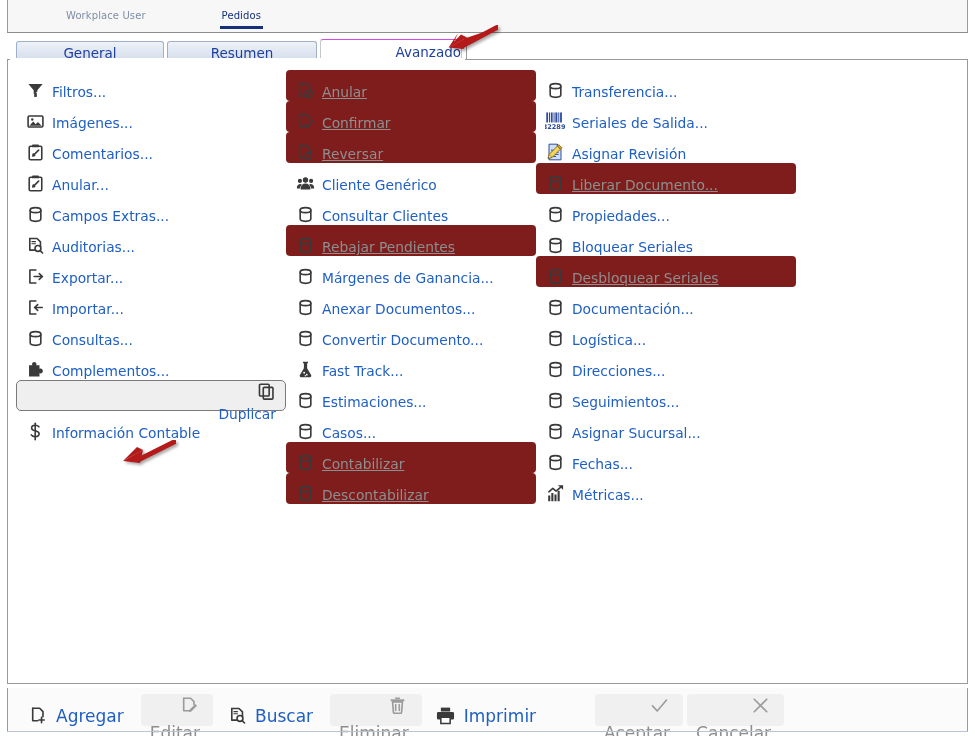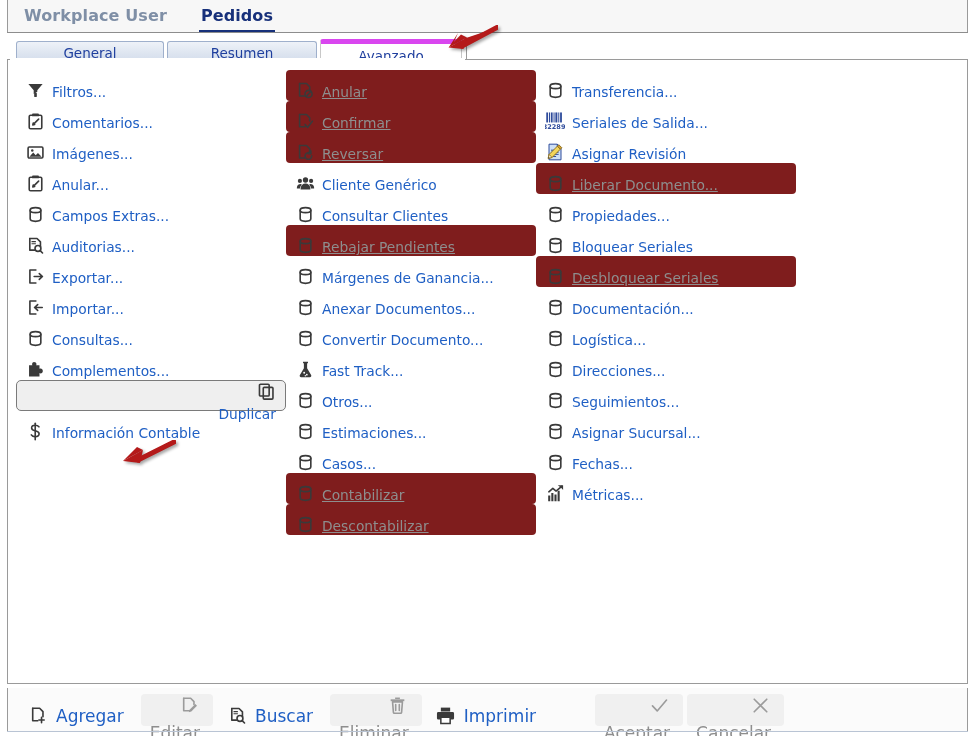--- a/index.html
+++ b/index.html
@@ -13,22 +13,22 @@
 
   
   .header{
     position:absolute;left:7px;top:0;width:961px;height:33px;
     background:#f7f7f7;
     border:1px solid #9a9a9a;border-top:none;border-bottom:none;
     box-sizing:border-box;
   }
   .header-inner{display:flex;align-items:center;height:100%;padding-left:12px;gap:26px;}
   .crumb{
-    font-weight:bold;font-size:16px;letter-spacing:.1px;
-    padding:4px 4px 7px 4px;position:relative;white-space:nowrap;
+    font-weight:normal;font-size:10px;letter-spacing:.1px;
+    padding:4px 4px 7px 4px;position:relative;white-space:nowrap;margin-left:42px;
   }
   .crumb.muted{color:#7f8fa6;}
   .crumb.active{color:#17307a;}
   .crumb.active::after{
     content:"";position:absolute;left:2px;right:2px;bottom:-1px;height:3px;background:#17307a;
   }
   .header-rule{
     position:absolute;left:7px;top:32px;width:961px;height:1px;background:#8d8d8d;
   }
 
@@ -44,23 +44,24 @@
     border:1px solid #9fb0cc;border-bottom:none;
     border-radius:3px 3px 0 0;
     background:linear-gradient(to bottom,#eef2f8 0%,#dbe3ef 55%,#cfd9e9 100%);
     position:relative;white-space:nowrap;cursor:pointer;
   }
   .tab.w1{width:148px;}
   .tab.w2{width:150px;}
   .tab.active{
     width:142px;height:27px;line-height:24px;
     background:#ffffff;border:1px solid #c8c8c8;border-bottom:none;
-    border-top:5px solid #d946ef;
+    border-top:1px solid #d946ef;
     border-radius:3px 3px 0 0;
     color:#1f3f9e;
+    text-align:right;
   }
   .tabstrip-rest{
     position:absolute;left:466px;top:59px;right:7px;height:1px;background:#8d8d8d;
   }
   .tabstrip-rest2{
     position:absolute;left:466px;top:44px;width:1px;height:16px;background:#9a9a9a;
   }
 
   
   .panel{
@@ -162,36 +163,36 @@
             <svg width="19" height="19" viewBox="0 0 20 20">
               <path class="sf" d="M2.5 3.2h15l-5.6 6.6v1.6l-3.8 2.3v-3.9z"></path>
               <rect class="sf" x="8.6" y="12.4" width="2.8" height="4.4" rx=".5"></rect>
             </svg>
           </span>
           <span class="lbl">Filtros...</span>
         </div>
         <div class="mi">
           <span class="ico">
             <svg width="19" height="19" viewBox="0 0 20 20">
+              <rect class="sk" x="2.2" y="4.2" width="15.6" height="11.6" rx="1.2" stroke-width="1.9"></rect>
+              <circle class="sf" cx="6.6" cy="8" r="1.3"></circle>
+              <path class="sf" d="M3.6 14.6l4-4.6 2.6 3 2.4-2.6 3.8 4.2z"></path>
+            </svg>
+          </span>
+          <span class="lbl">Imágenes...</span>
+        </div>
+        <div class="mi">
+          <span class="ico">
+            <svg width="19" height="19" viewBox="0 0 20 20">
               <rect class="sk" x="3.4" y="3.4" width="13.2" height="14.2" rx="1.4" stroke-width="1.8"></rect>
               <path class="sf" d="M7.3 1.6h5.4a.9.9 0 0 1 .9.9v1.9H6.4V2.5a.9.9 0 0 1 .9-.9z"></path>
               <path class="sk" d="M7.2 13.6l6.1-6.1M7.2 13.6l.4-1.9M7.2 13.6l1.9-.4" stroke-width="1.6"></path>
             </svg>
           </span>
           <span class="lbl">Comentarios...</span>
-        </div>
-        <div class="mi">
-          <span class="ico">
-            <svg width="19" height="19" viewBox="0 0 20 20">
-              <rect class="sk" x="2.2" y="4.2" width="15.6" height="11.6" rx="1.2" stroke-width="1.9"></rect>
-              <circle class="sf" cx="6.6" cy="8" r="1.3"></circle>
-              <path class="sf" d="M3.6 14.6l4-4.6 2.6 3 2.4-2.6 3.8 4.2z"></path>
-            </svg>
-          </span>
-          <span class="lbl">Imágenes...</span>
         </div>
         <div class="mi">
           <span class="ico">
             <svg width="19" height="19" viewBox="0 0 20 20">
               <rect class="sk" x="3.4" y="3.4" width="13.2" height="14.2" rx="1.4" stroke-width="1.8"></rect>
               <path class="sf" d="M7.3 1.6h5.4a.9.9 0 0 1 .9.9v1.9H6.4V2.5a.9.9 0 0 1 .9-.9z"></path>
               <path class="sk" d="M7.2 13.6l6.1-6.1M7.2 13.6l.4-1.9M7.2 13.6l1.9-.4" stroke-width="1.6"></path>
             </svg>
           </span>
           <span class="lbl">Anular...</span>
@@ -365,29 +366,20 @@
         <div class="mi">
           <span class="ico">
             <svg width="19" height="19" viewBox="0 0 20 20">
               <path class="sf" d="M7.4 1.8h5.2v1.7h-.9v5.1l4.2 7.3a1.5 1.5 0 0 1-1.3 2.3H5.4a1.5 1.5 0 0 1-1.3-2.3l4.2-7.3V3.5h-.9z"></path>
               <circle cx="8.6" cy="13.4" r="1" fill="#fff"></circle>
               <circle cx="11.4" cy="15.4" r=".9" fill="#fff"></circle>
               <circle cx="9.8" cy="16.6" r=".7" fill="#fff"></circle>
             </svg>
           </span>
           <span class="lbl">Fast Track...</span>
-        </div>
-        <div class="mi">
-          <span class="ico">
-            <svg width="19" height="19" viewBox="0 0 20 20">
-              <path class="sk" d="M4.4 5.4c0-1.5 2.5-2.6 5.6-2.6s5.6 1.1 5.6 2.6v9.2c0 1.5-2.5 2.6-5.6 2.6s-5.6-1.1-5.6-2.6z" stroke-width="1.8"></path>
-              <path class="sk" d="M4.4 5.4c0 1.5 2.5 2.6 5.6 2.6s5.6-1.1 5.6-2.6" stroke-width="1.8"></path>
-            </svg>
-          </span>
-          <span class="lbl">Otros...</span>
         </div>
         <div class="mi">
           <span class="ico">
             <svg width="19" height="19" viewBox="0 0 20 20">
               <path class="sk" d="M4.4 5.4c0-1.5 2.5-2.6 5.6-2.6s5.6 1.1 5.6 2.6v9.2c0 1.5-2.5 2.6-5.6 2.6s-5.6-1.1-5.6-2.6z" stroke-width="1.8"></path>
               <path class="sk" d="M4.4 5.4c0 1.5 2.5 2.6 5.6 2.6s5.6-1.1 5.6-2.6" stroke-width="1.8"></path>
             </svg>
           </span>
           <span class="lbl">Estimaciones...</span>
         </div>

